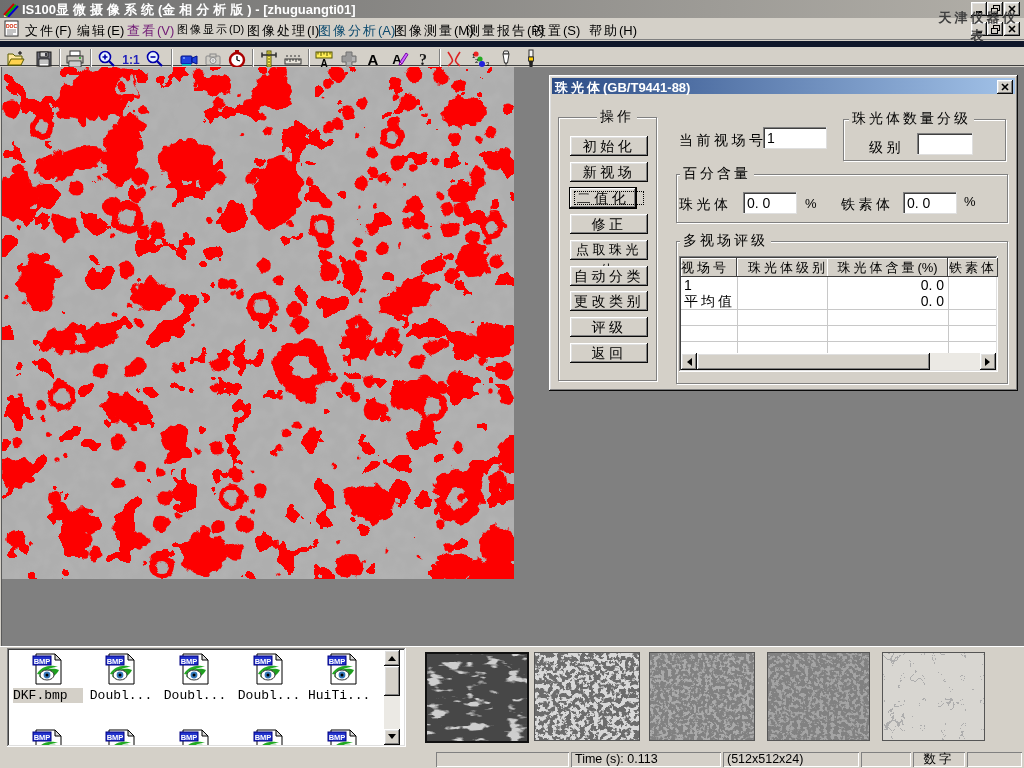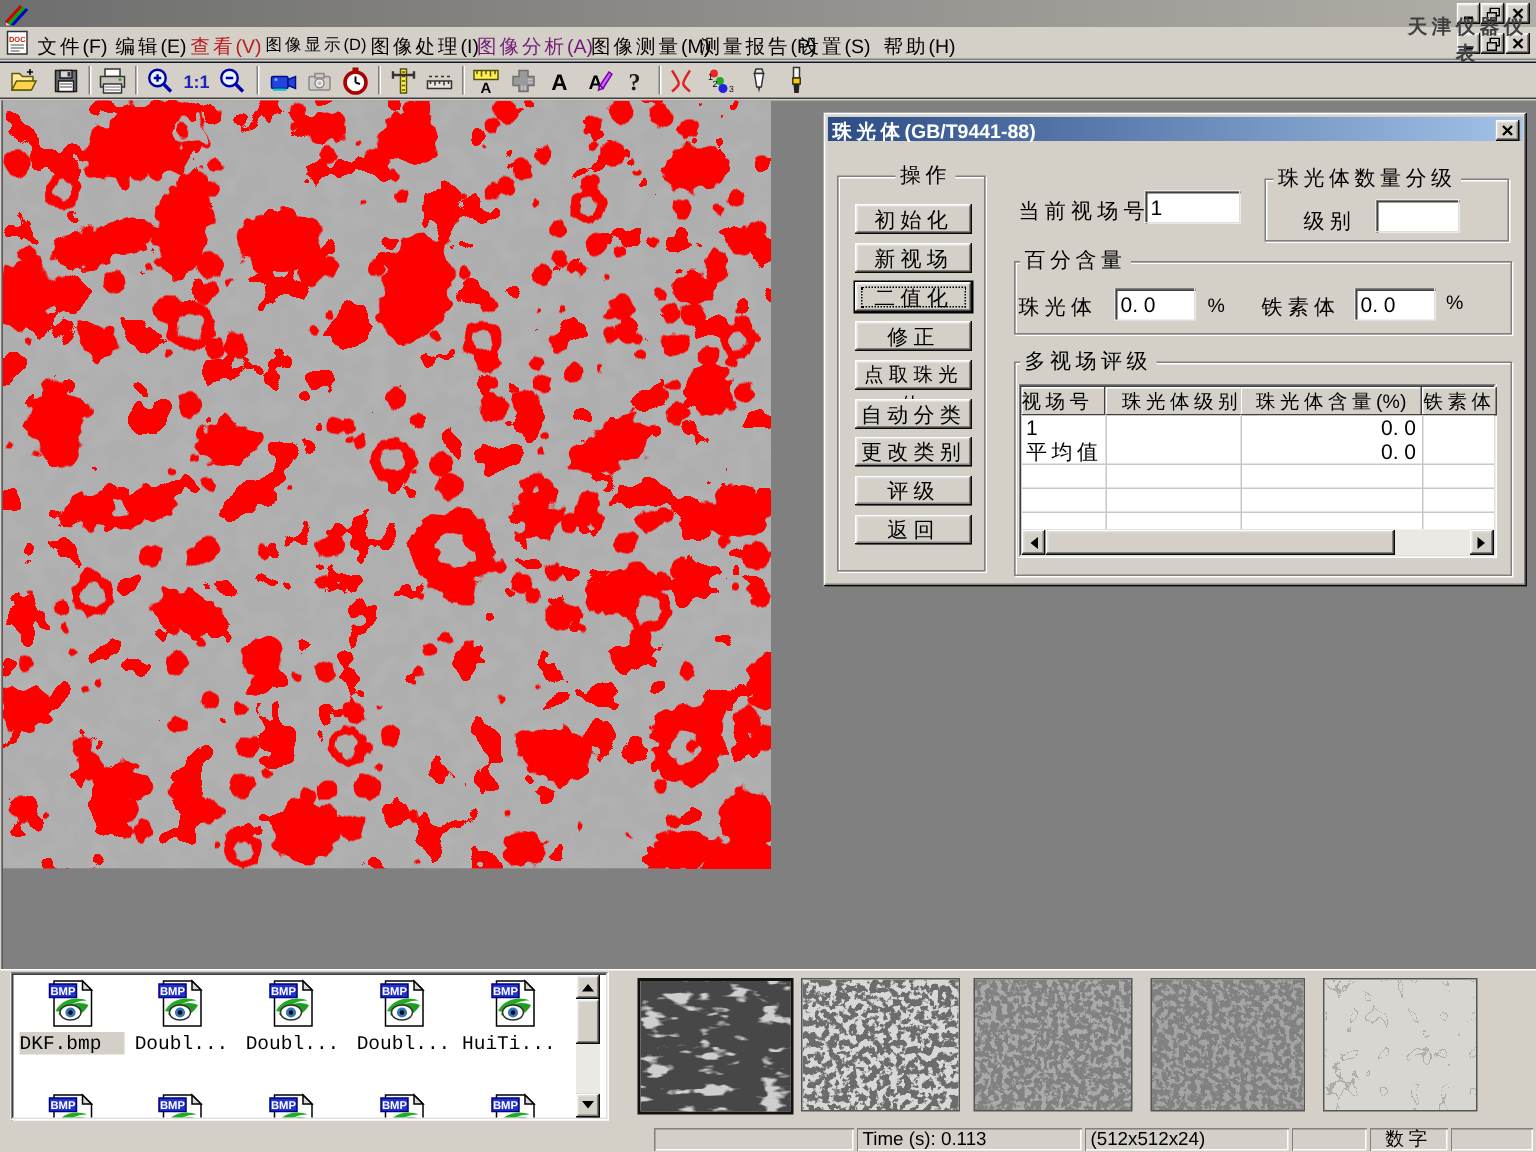--- a/index.html
+++ b/index.html
@@ -14,20 +14,21 @@
 .tbtn { box-shadow: inset -1px -1px #0a0a0a, inset 1px 1px #ffffff, inset -2px -2px #808080, inset 2px 2px #dfdfdf; background:#d4d0c8; display:flex; align-items:center; justify-content:center; position:absolute; }
 .arr { width:0; height:0; display:block; }
 </style></head><body>
 <div class="abs" style="left:0;top:0;width:1024px;height:18px;background:linear-gradient(to right,#6e6e6e,#b2afa8);">
 <div class="abs" style="left:3px;top:2px;"><svg width="16" height="15" viewBox="0 0 16 15">
 <path d="M1 13 L11 2" stroke="#cc0000" stroke-width="2"></path>
 <path d="M3 14 L13 3" stroke="#00aa00" stroke-width="2"></path>
 <path d="M5 15 L15 4" stroke="#0000cc" stroke-width="2"></path>
 <path d="M1 13 l3 2 l-3 0 z" fill="#ffcc99"></path>
 </svg></div>
+<div class="abs" style="left:22px;top:1px;font-size:13px;font-weight:bold;color:#ffffff;letter-spacing:0px;">IS100<span style="letter-spacing:4px">显微摄像系统</span>(<span style="letter-spacing:4px">金相分析版</span>) - [zhuguangti01]</div>
 </div>
 <div class="tbtn" style="left:971px;top:2px;width:16px;height:14px;">
     <svg width="8" height="8">
       <path d="M1 7 h6" stroke="#000" stroke-width="2"></path>
     </svg>
   </div>
 <div class="tbtn" style="left:987px;top:2px;width:16px;height:14px;">
     <svg width="9" height="9">
       <rect x="2.5" y="0.5" width="6" height="5" fill="none" stroke="#000"></rect>
       <rect x="0.5" y="3.5" width="6" height="5" fill="#d4d0c8" stroke="#000"></rect>
@@ -39,24 +40,24 @@
     </svg>
   </div>
 <div class="abs" style="left:0;top:18px;width:1024px;height:22px;background:#d4d0c8;border-bottom:1px solid #808080;">
 <div class="abs" style="left:4px;top:2px;"><svg width="17" height="17" viewBox="0 0 17 17">
 <rect x="1" y="1" width="13" height="15" fill="#ffffff" stroke="#333333"></rect>
 <text x="7.5" y="8" font-family="Liberation Sans" font-size="5" font-weight="bold" fill="#cc2200" text-anchor="middle">DOC</text>
 <path d="M3 10 h9 M3 12 h9 M3 14 h6" stroke="#888" stroke-width="1"></path>
 </svg></div>
 <div class="abs" style="left:25px;top:4px;font-size:13px;color:#000;"><span style="letter-spacing:2px">文件</span>(F)</div>
 <div class="abs" style="left:77px;top:4px;font-size:13px;color:#000;"><span style="letter-spacing:2px">编辑</span>(E)</div>
-<div class="abs" style="left:127px;top:4px;font-size:13px;color:#b91c1c;"><span style="letter-spacing:2px">查看</span>(V)</div>
+<div class="abs" style="left:127px;top:4px;font-size:13px;color:#701a75;"><span style="letter-spacing:2px">查看</span>(V)</div>
 <div class="abs" style="left:177px;top:4px;font-size:11px;color:#000;"><span style="letter-spacing:2px">图像显示</span>(D)</div>
 <div class="abs" style="left:247px;top:4px;font-size:13px;color:#000;"><span style="letter-spacing:2px">图像处理</span>(I)</div>
-<div class="abs" style="left:318px;top:4px;font-size:13px;color:#701a75;"><span style="letter-spacing:2px">图像分析</span>(A)</div>
+<div class="abs" style="left:318px;top:4px;font-size:13px;color:#0c4a6e;"><span style="letter-spacing:2px">图像分析</span>(A)</div>
 <div class="abs" style="left:394px;top:4px;font-size:13px;color:#000;"><span style="letter-spacing:2px">图像测量</span>(M)</div>
 <div class="abs" style="left:467px;top:4px;font-size:13px;color:#000;"><span style="letter-spacing:2px">测量报告</span>(P)</div>
 <div class="abs" style="left:533px;top:4px;font-size:13px;color:#000;"><span style="letter-spacing:2px">设置</span>(S)</div>
 <div class="abs" style="left:589px;top:4px;font-size:13px;color:#000;"><span style="letter-spacing:2px">帮助</span>(H)</div>
 <div class="tbtn" style="left:971px;top:4px;width:16px;height:14px;">
       <svg width="8" height="8">
         <path d="M1 7 h6" stroke="#000" stroke-width="2"></path>
       </svg>
     </div>
     <div class="tbtn" style="left:987px;top:4px;width:16px;height:14px;">
@@ -65,21 +66,21 @@
         <rect x="0.5" y="3.5" width="6" height="5" fill="#d4d0c8" stroke="#000"></rect>
       </svg>
     </div>
     <div class="tbtn" style="left:1004px;top:4px;width:16px;height:14px;">
       <svg width="8" height="8" viewBox="0 0 8 8">
         <path d="M1 1 L7 7 M7 1 L1 7" stroke="#000" stroke-width="1.6"></path>
       </svg>
     </div>
 </div>
 <div class="abs" style="left:933px;top:9px;font-size:13px;font-weight:bold;color:#404040;z-index:50;text-align:center;"><span style="letter-spacing:3px">天津仪器仪表</span></div>
-<div class="abs" style="left:0;top:41px;width:1024px;height:25px;background:#d4d0c8;border-bottom:1px solid #404040;border-top:1px solid #0f172a;">
+<div class="abs" style="left:0;top:41px;width:1024px;height:25px;background:#d4d0c8;border-bottom:1px solid #404040;border-top:6px solid #0f172a;">
 <div class="abs" style="left:6px;top:2px;width:20px;height:20px;"><svg width="20" height="20" viewBox="0 0 20 20">
         <path d="M2 16 L2 5 h5 l2 2 h7 v3 l-2 6 z" fill="#ffe89c" stroke="#5a5a00"></path>
         <path d="M2 16 l3 -6 h13 l-3 6 z" fill="#ffd24d" stroke="#5a5a00"></path>
         <path d="M12 4 h4 M14 2 v4" stroke="#000" stroke-width="1"></path>
       </svg></div>
 <div class="abs" style="left:34px;top:2px;width:20px;height:20px;"><svg width="20" height="20" viewBox="0 0 20 20">
         <rect x="3" y="3" width="14" height="14" fill="#6b6b75" stroke="#1a1a1a"></rect>
         <rect x="6" y="3" width="8" height="5" fill="#d8d8d8" stroke="#1a1a1a"></rect>
         <rect x="11" y="4" width="2" height="3" fill="#3a3a42"></rect>
         <rect x="5" y="10" width="10" height="7" fill="#ffffff" stroke="#1a1a1a"></rect>
@@ -560,21 +561,21 @@
     </div>
 <div class="tbtn" style="left:448px;top:5px;width:16px;height:14px;">
       <svg width="8" height="8" viewBox="0 0 8 8">
         <path d="M1 1 L7 7 M7 1 L1 7" stroke="#000" stroke-width="1.6"></path>
       </svg>
     </div>
 <div class="abs group" style="left:9px;top:42px;width:99px;height:264px;"></div>
 <div class="glabel" style="left:14px;top:34px;margin-left:34px;"><span style="letter-spacing:3px">操作</span></div>
 <div class="btn" style="left:21px;top:61px;width:78px;height:20px;line-height:20px;font-size:14px;"><span style="letter-spacing:3.5px">初始化</span></div>
 <div class="btn" style="left:21px;top:87px;width:78px;height:20px;line-height:20px;font-size:14px;"><span style="letter-spacing:3.5px">新视场</span></div>
-<div class="btn" style="left:21px;top:113px;width:78px;height:20px;line-height:20px;font-size:14px;outline:1px solid #000;outline-offset:0px;"><span style="letter-spacing:3.5px">二值化</span></div>
+<div class="btn" style="left:21px;top:113px;width:66px;height:20px;line-height:20px;font-size:14px;outline:1px solid #000;outline-offset:0px;"><span style="letter-spacing:3.5px">二值化</span></div>
 <div class="abs" style="left:25px;top:116px;width:70px;height:14px;border:1px dotted #000;"></div>
 <div class="btn" style="left:21px;top:139px;width:78px;height:20px;line-height:20px;font-size:14px;"><span style="letter-spacing:3.5px">修正</span></div>
 <div class="btn" style="left:21px;top:165px;width:78px;height:20px;line-height:20px;font-size:13px;"><span style="letter-spacing:3.5px">点取珠光体</span></div>
 <div class="btn" style="left:21px;top:191px;width:78px;height:20px;line-height:20px;font-size:14px;"><span style="letter-spacing:3.5px">自动分类</span></div>
 <div class="btn" style="left:21px;top:216px;width:78px;height:20px;line-height:20px;font-size:14px;"><span style="letter-spacing:3.5px">更改类别</span></div>
 <div class="btn" style="left:21px;top:242px;width:78px;height:20px;line-height:20px;font-size:14px;"><span style="letter-spacing:3.5px">评级</span></div>
 <div class="btn" style="left:21px;top:268px;width:78px;height:20px;line-height:20px;font-size:14px;"><span style="letter-spacing:3.5px">返回</span></div>
 <div class="abs" style="left:130px;top:57px;font-size:14px;"><span style="letter-spacing:3.5px">当前视场号</span></div>
 <div class="abs field" style="left:214px;top:52px;width:64px;height:22px;font-size:14px;line-height:22px;padding-left:4px;">1</div>
 <div class="abs group" style="left:294px;top:44px;width:163px;height:42px;"></div>

